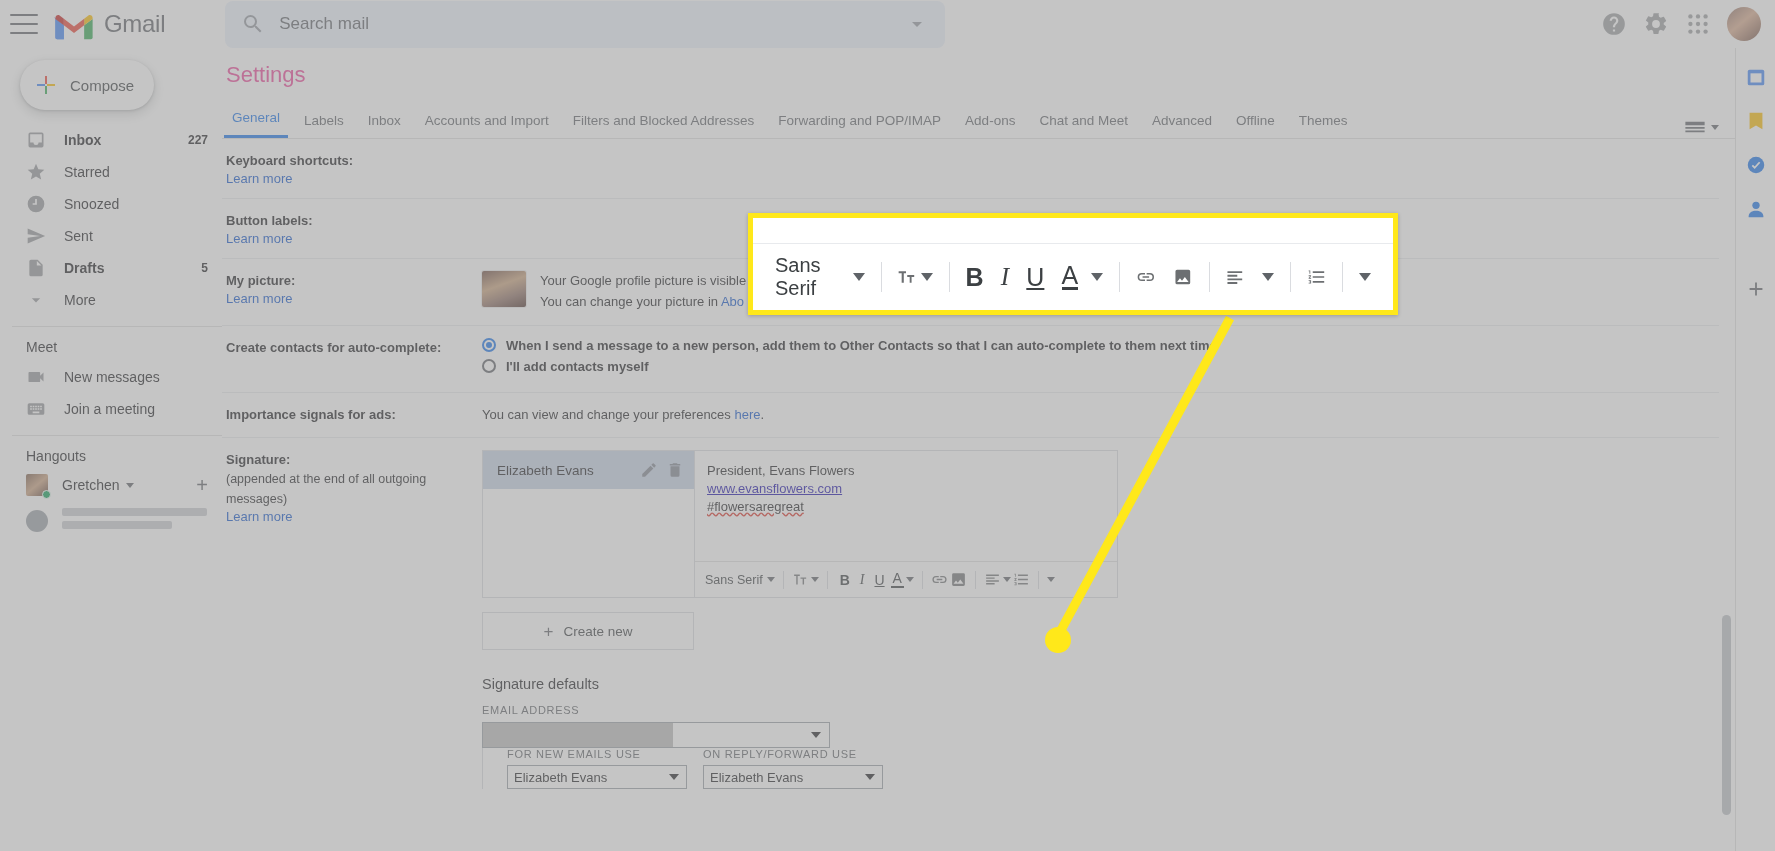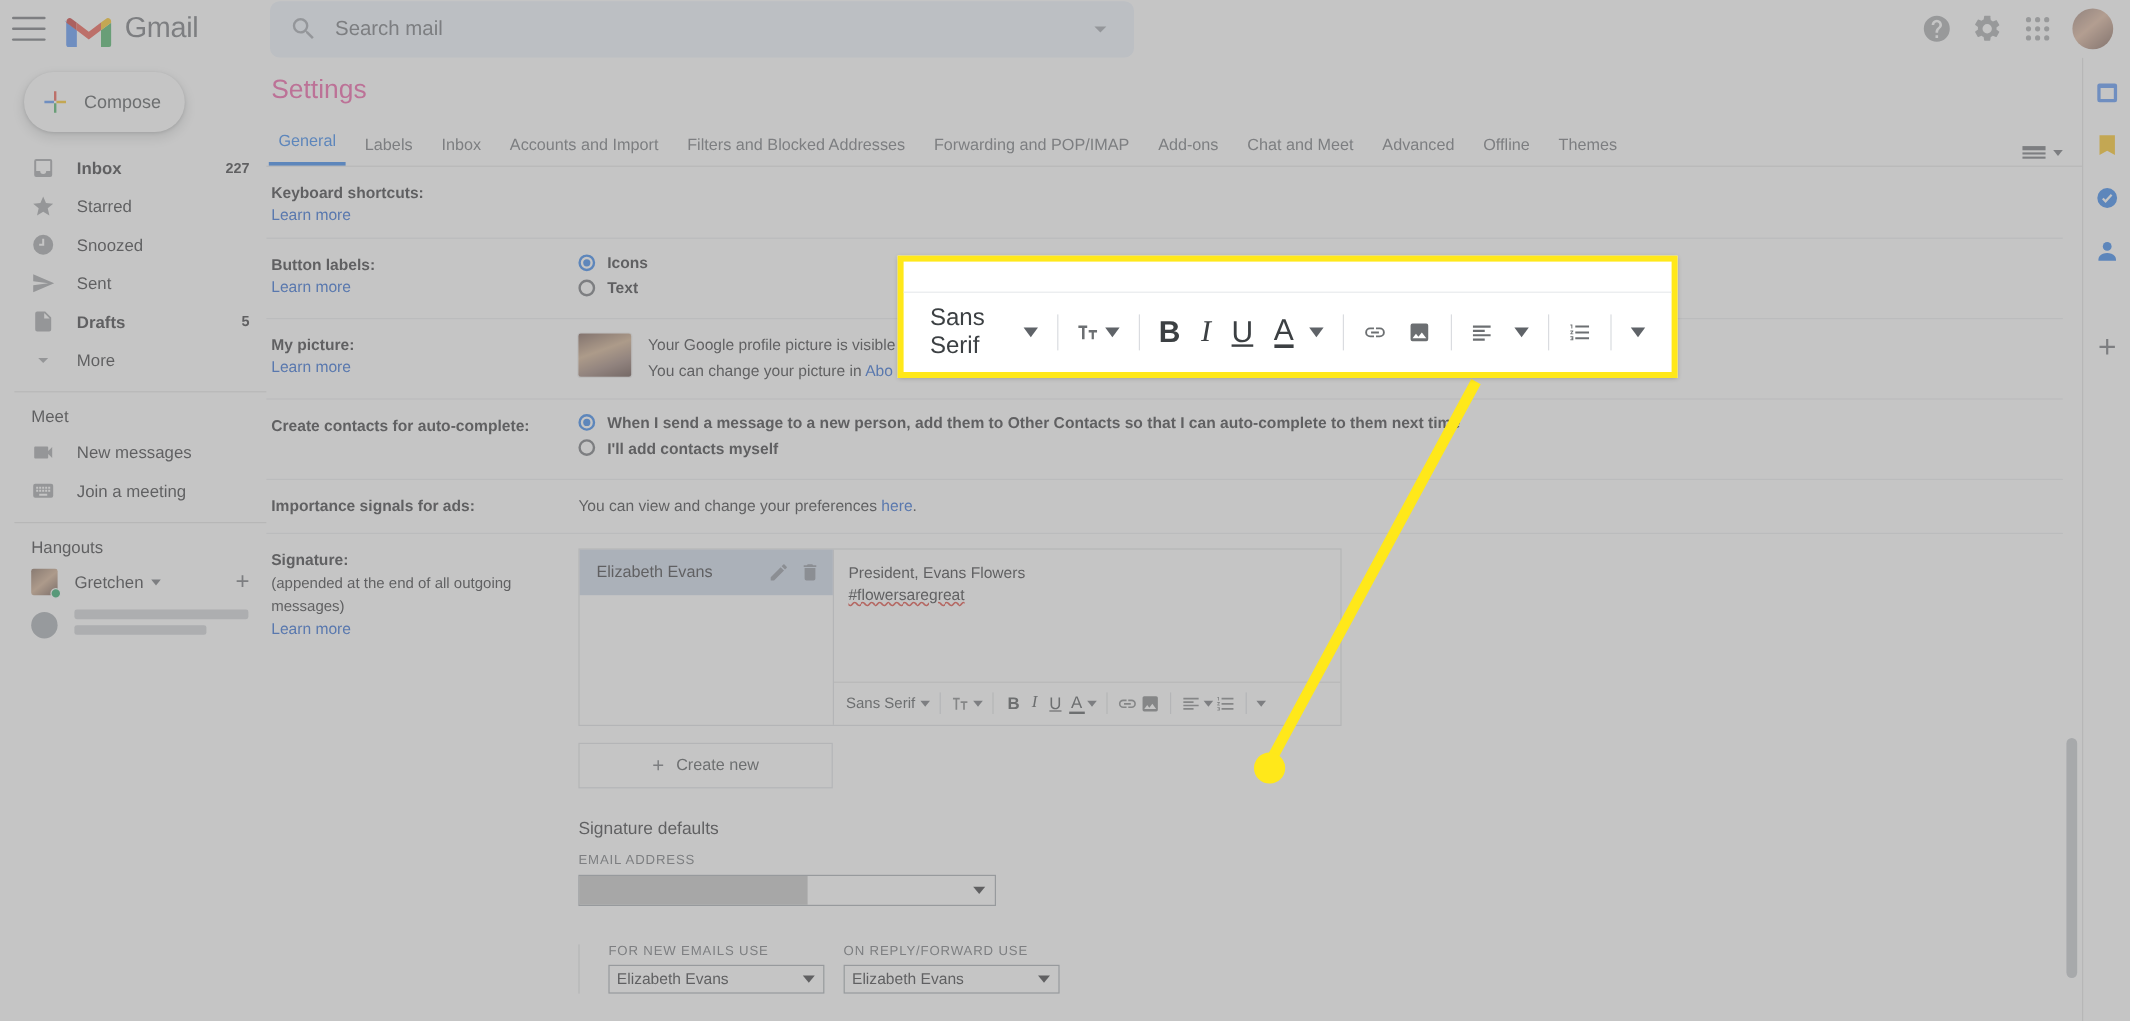--- a/index.html
+++ b/index.html
@@ -155,21 +155,21 @@
 
   .sigdef-title { font-size: 14.5px; font-weight: normal; color: #202124; margin: 26px 0 12px 0; }
   .cap { font-size: 11px; letter-spacing: .7px; color: #5f6368; text-transform: uppercase; }
   .email-select-wrap { display: flex; align-items: stretch; width: 348px; height: 26px; border: 1px solid #9aa0a6;
                        margin-top: 6px; background: #fff; }
   .email-mask { width: 190px; background: #bdbdbd; }
   .email-sel-rest { flex: 1; position: relative; }
   .email-sel-rest::after { content: ""; position: absolute; right: 8px; top: 9px; width: 0; height: 0;
     border-left: 5px solid transparent; border-right: 5px solid transparent; border-top: 6px solid #202124; }
 
-  .def-cols { display: flex; gap: 16px; margin-top: 32px; padding-left: 24px; border-left: 1px solid #dadce0; }
+  .def-cols { display: flex; gap: 16px; margin-top: 0; padding-left: 24px; border-left: 1px solid #dadce0; }
   .def-col { width: 180px; }
   .def-sel { width: 180px; height: 24px; border: 1px solid #9aa0a6; background: #fff; margin-top: 5px;
              font-size: 13px; color: #202124; display: flex; align-items: center; padding: 0 6px; position: relative; }
   .def-sel::after { content: ""; position: absolute; right: 7px; top: 8px; width: 0; height: 0;
     border-left: 5px solid transparent; border-right: 5px solid transparent; border-top: 6px solid #202124; }
 
   
   .vscroll { position: absolute; right: 44px; top: 615px; width: 9px; height: 200px; background: #bdc1c6;
              border-radius: 5px; z-index: 6; }
 
@@ -382,30 +382,20 @@
         <div class="lcol">
           <div class="lbl-strong">Keyboard shortcuts:</div>
           <div class="lnk">Learn more</div>
         </div>
       </div>
 
       <div class="srow">
         <div class="lcol">
           <div class="lbl-strong">Button labels:</div>
           <div class="lnk">Learn more</div>
-        </div>
-        <div class="rcol">
-          <div class="radio-line">
-            <div class="radio on"></div>
-            <span class="radio-txt">Icons</span>
-          </div>
-          <div class="radio-line">
-            <div class="radio"></div>
-            <span class="radio-txt">Text</span>
-          </div>
         </div>
       </div>
 
       <div class="srow">
         <div class="lcol">
           <div class="lbl-strong">My picture:</div>
           <div class="lnk">Learn more</div>
         </div>
         <div class="rcol pic-row">
           <div class="profile-pic"></div>
@@ -460,20 +450,21 @@
                   <path fill="#5f6368" d="M3 17.25V21h3.75L17.81 9.94l-3.75-3.75L3 17.25zM20.71 7.04a1 1 0 0 0 0-1.41l-2.34-2.34a1 1 0 0 0-1.41 0l-1.83 1.83 3.75 3.75 1.83-1.83z"></path>
                   </svg>
                 <svg class="sig-ic" viewBox="0 0 24 24">
                   <path fill="#5f6368" d="M6 19a2 2 0 0 0 2 2h8a2 2 0 0 0 2-2V7H6v12zM19 4h-3.5l-1-1h-5l-1 1H5v2h14V4z"></path>
                   </svg>
               </div>
             </div>
             <div class="sig-editor">
               <div class="sig-body">
                 <div>President, Evans Flowers</div>
+                <div><a href="#">www.evansflowers.com</a></div>
                 <div class="squiggle">#flowersaregreat</div>
               </div>
               <div class="sig-toolbar">
                 <span class="tb-font">Sans Serif</span>
                 <div class="tb-caret"></div>
                 <div class="tb-divider"></div>
                 <svg class="tb-ico" viewBox="0 0 24 24">
                   <path fill="#3c4043" d="M3 5h8v2H8v12H6V7H3V5zm9 4h8v2h-3v8h-2v-8h-3V9z"></path>
                   </svg>
                 <div class="tb-caret"></div>

